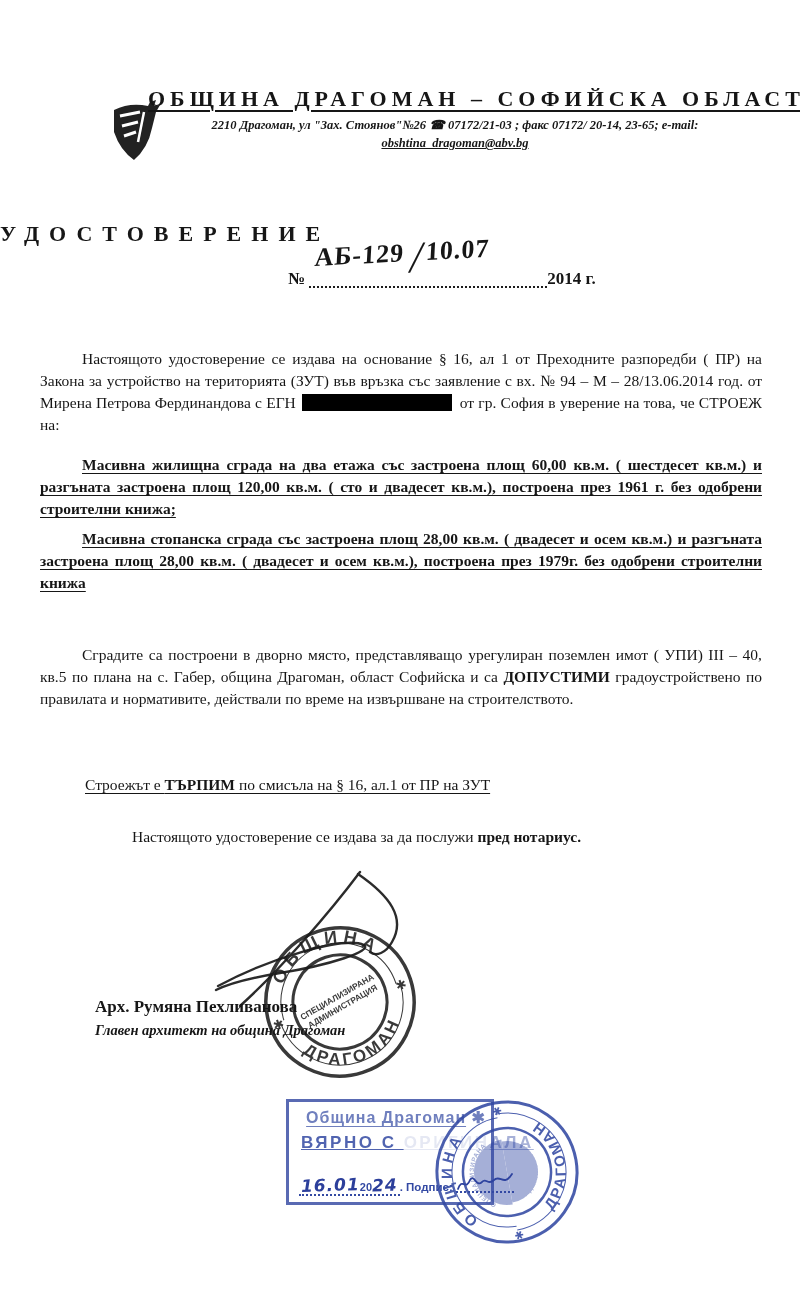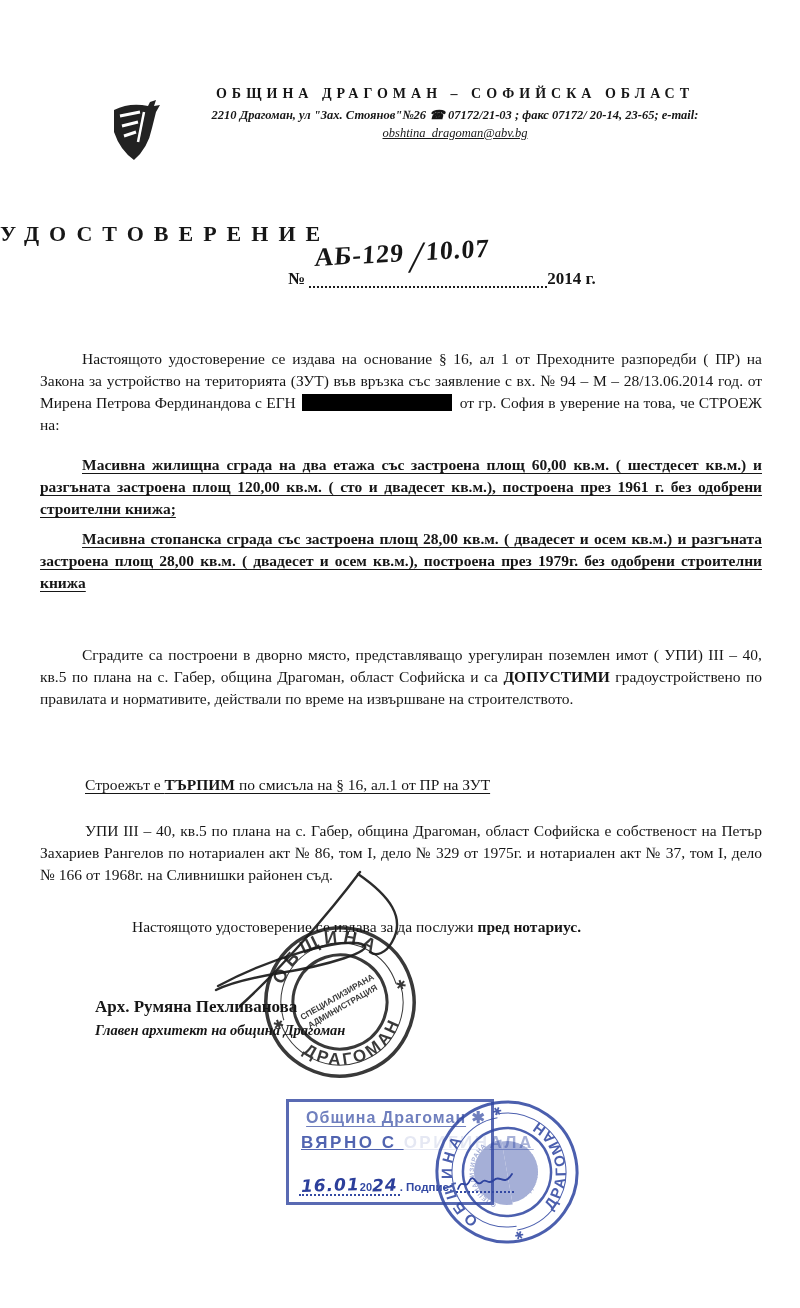--- a/index.html
+++ b/index.html
@@ -5,24 +5,24 @@
   * { margin:0; padding:0; box-sizing:border-box; }
   html,body { background:#e8e8e8; }
   .page {
     position:relative; width:800px; height:1308px; margin:0 auto;
     background:#ffffff; overflow:hidden;
     font-family:"Liberation Serif", serif; color:#161616;
   }
   
   .logo { position:absolute; top:98px; left:110px; width:62px; height:66px; }
   .header { position:absolute; top:86px; left:148px; width:614px; text-align:center; }
-  .org-line { font-size:14px; font-weight:700; letter-spacing:5px;
-    text-underline-offset:4px; white-space:nowrap; }
+  .org-line { font-size:22px; font-weight:700; letter-spacing:5px;
+    text-decoration:underline; text-underline-offset:4px; white-space:nowrap; }
   .addr { margin-top:5px; font-size:12.5px; font-weight:700; font-style:italic; white-space:nowrap; }
-  .email { display:inline-block; margin-top:1px; font-size:12.5px; font-weight:400; font-style:italic;
+  .email { display:inline-block; margin-top:1px; font-size:12.5px; font-weight:700; font-style:italic;
     text-decoration:underline; }
   
   .doc-title { position:absolute; top:221px; left:0; width:100%; text-align:left;
     font-size:22px; font-weight:700; letter-spacing:10px; }
   .number-line { position:absolute; top:266px; left:288px; font-size:17px; font-weight:700; white-space:nowrap; }
   .dotline { display:inline-block; position:relative; width:238px; height:22px;
     border-bottom:2.5px dotted #1c1c1c; vertical-align:-4px; }
   .hw-number { position:absolute; left:4px; bottom:-3px; font-size:26px; white-space:nowrap;
     transform:rotate(-3deg) skewX(-6deg); transform-origin:left bottom; letter-spacing:1px; }
   .hw-slash { font-size:46px; font-weight:400; vertical-align:-12px; display:inline-block;
@@ -95,21 +95,20 @@
     <p class="p1"><span>Настоящото удостоверение се издава на основание § 16, ал 1 от Преходните разпоредби ( ПР) на Закона за устройство на територията (ЗУТ) във връзка със заявление с вх. № 94 – М – 28/13.06.2014 год. от Мирена Петрова Фердинандова с ЕГН</span><span class="redact"></span><span>от гр. София в уверение на това, че СТРОЕЖ на:</span></p>
 
     <p class="p2">Масивна жилищна сграда на два етажа със застроена площ 60,00 кв.м. ( шестдесет кв.м.) и разгъната застроена площ 120,00 кв.м. ( сто и двадесет кв.м.), построена през 1961 г. без одобрени строителни книжа;</p>
 
     <p class="p3">Масивна стопанска сграда със застроена площ 28,00 кв.м. ( двадесет и осем кв.м.) и разгъната застроена площ 28,00 кв.м. ( двадесет и осем кв.м.), построена през 1979г. без одобрени строителни книжа</p>
 
     <p class="p4"><span>Сградите са построени в дворно място, представляващо урегулиран поземлен имот ( УПИ) III – 40, кв.5 по плана на с. Габер, община Драгоман, област Софийска и са</span> <span class="b">ДОПУСТИМИ</span> <span>градоустройствено по правилата и нормативите, действали по време на извършване на строителството.</span></p>
 
     <p class="p5"><span class="ul"><span>Строежът е </span><span class="b">ТЪРПИМ</span><span> по смисъла на § 16, ал.1 от ПР на ЗУТ</span></span></p>
 
-    <p class="p6">УПИ III – 40, кв.5 по плана на с. Габер, община Драгоман, област Софийска е собственост на Петър Захариев Рангелов по нотариален акт № 86, том I, дело № 329 от 1975г. и нотариален акт № 37, том I, дело № 166 от 1968г. на Сливнишки районен съд.</p>
 
     <p class="p7"><span>Настоящото удостоверение се издава за да послужи </span><span class="b">пред нотариус.</span></p>
   </div>
 
   <svg class="black-stamp" width="158" height="158" viewBox="0 0 158 158">
     <g transform="rotate(-18 79 79)" fill="none" stroke="#141414">
       <circle cx="79" cy="79" r="74" stroke-width="3.5"></circle>
       <circle cx="79" cy="79" r="47" stroke-width="3"></circle>
       <path id="bkTop" d="M 20,79 A 59,59 0 0 1 138,79"></path>
       <path id="bkBot" d="M 16,79 A 63,63 0 0 0 142,79"></path>

